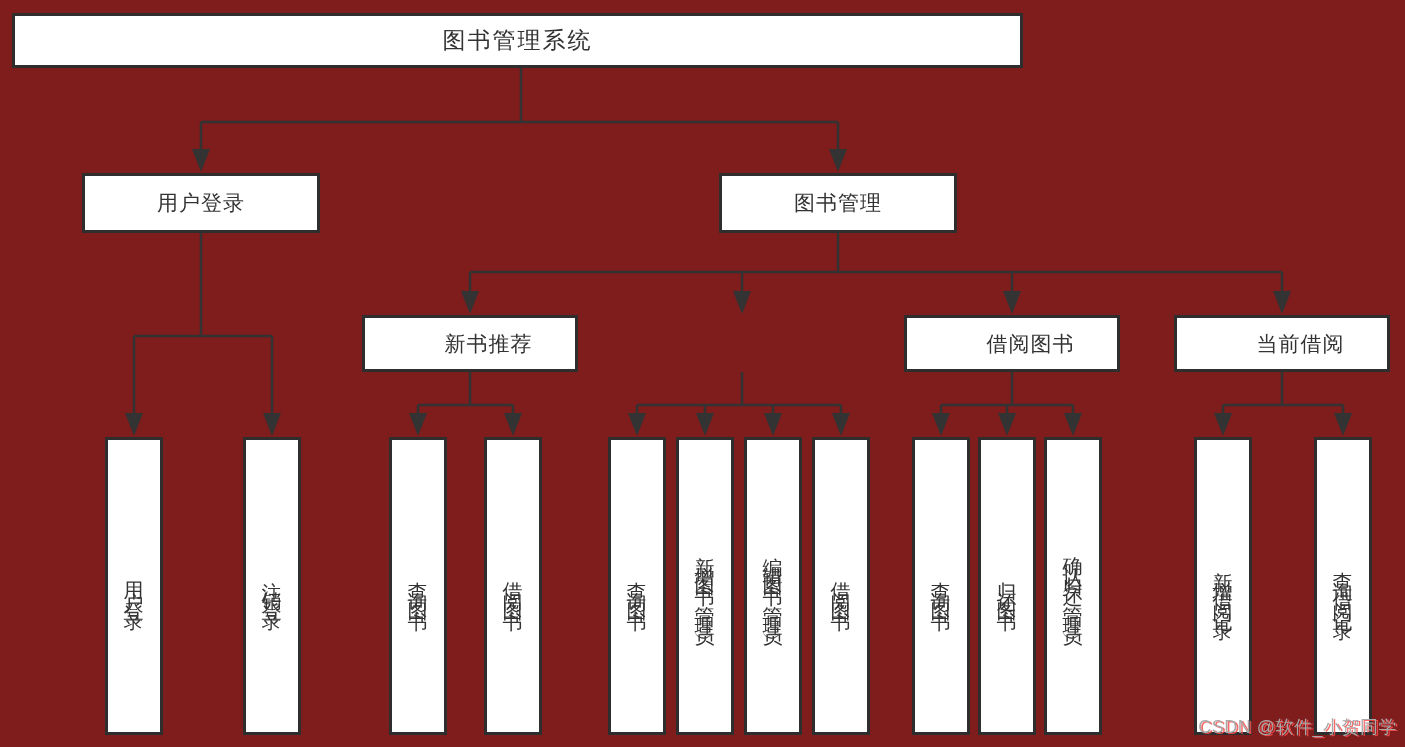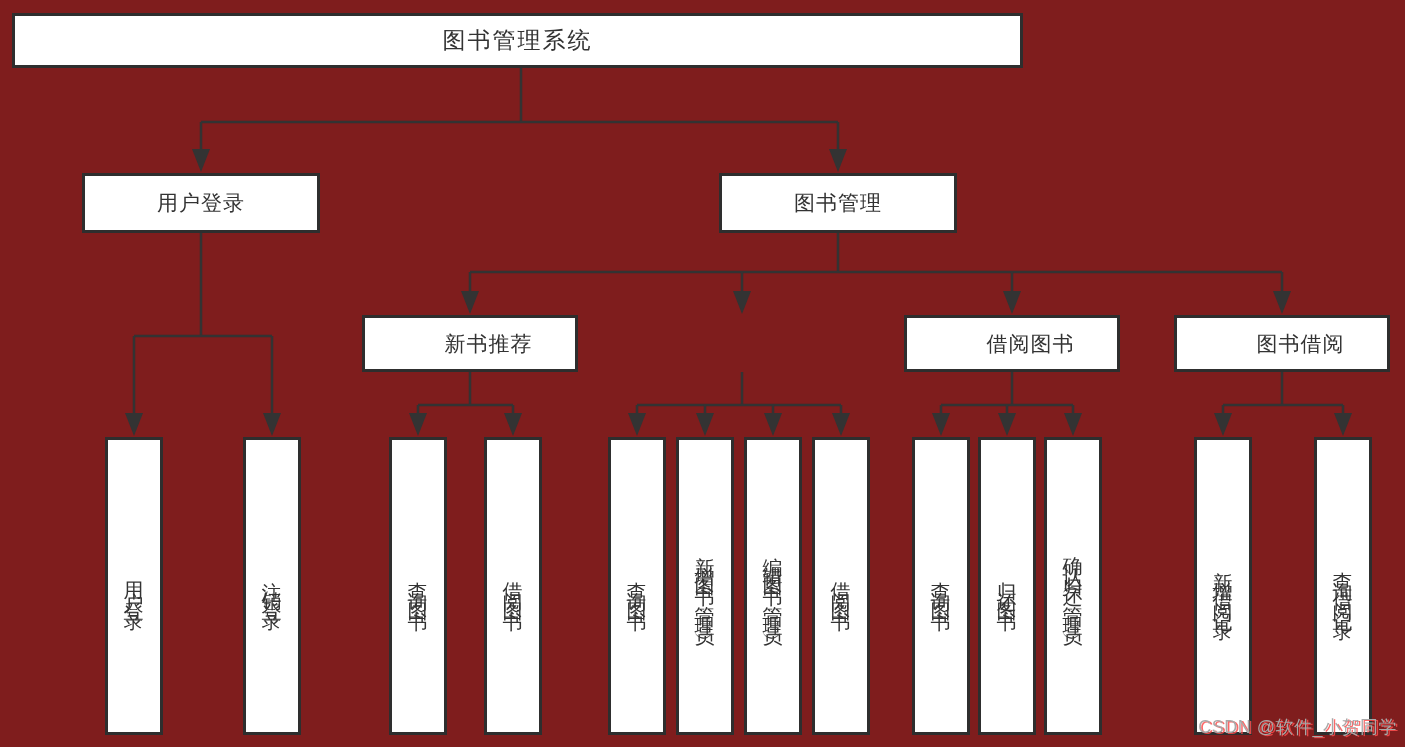--- a/index.html
+++ b/index.html
@@ -148,21 +148,21 @@
     </g>
   </svg>
 
   <div class="node root-node">图书管理系统</div>
 
   <div class="node hnode n-login">用户登录</div>
   <div class="node hnode n-manage">图书管理</div>
 
   <div class="node hnode l3 n-newbook">新书推荐</div>
   <div class="node hnode l3 n-current">借阅图书</div>
-  <div class="node hnode l3 n-records">图书借阅</div>
+  <div class="node hnode l3 n-records">当前借阅</div>
 
   <div class="node vnode leaf lf1">
     <span>用户登录</span>
   </div>
   <div class="node vnode leaf lf2">
     <span>注销登录</span>
   </div>
   <div class="node vnode leaf lf3">
     <span>查询图书</span>
   </div>

